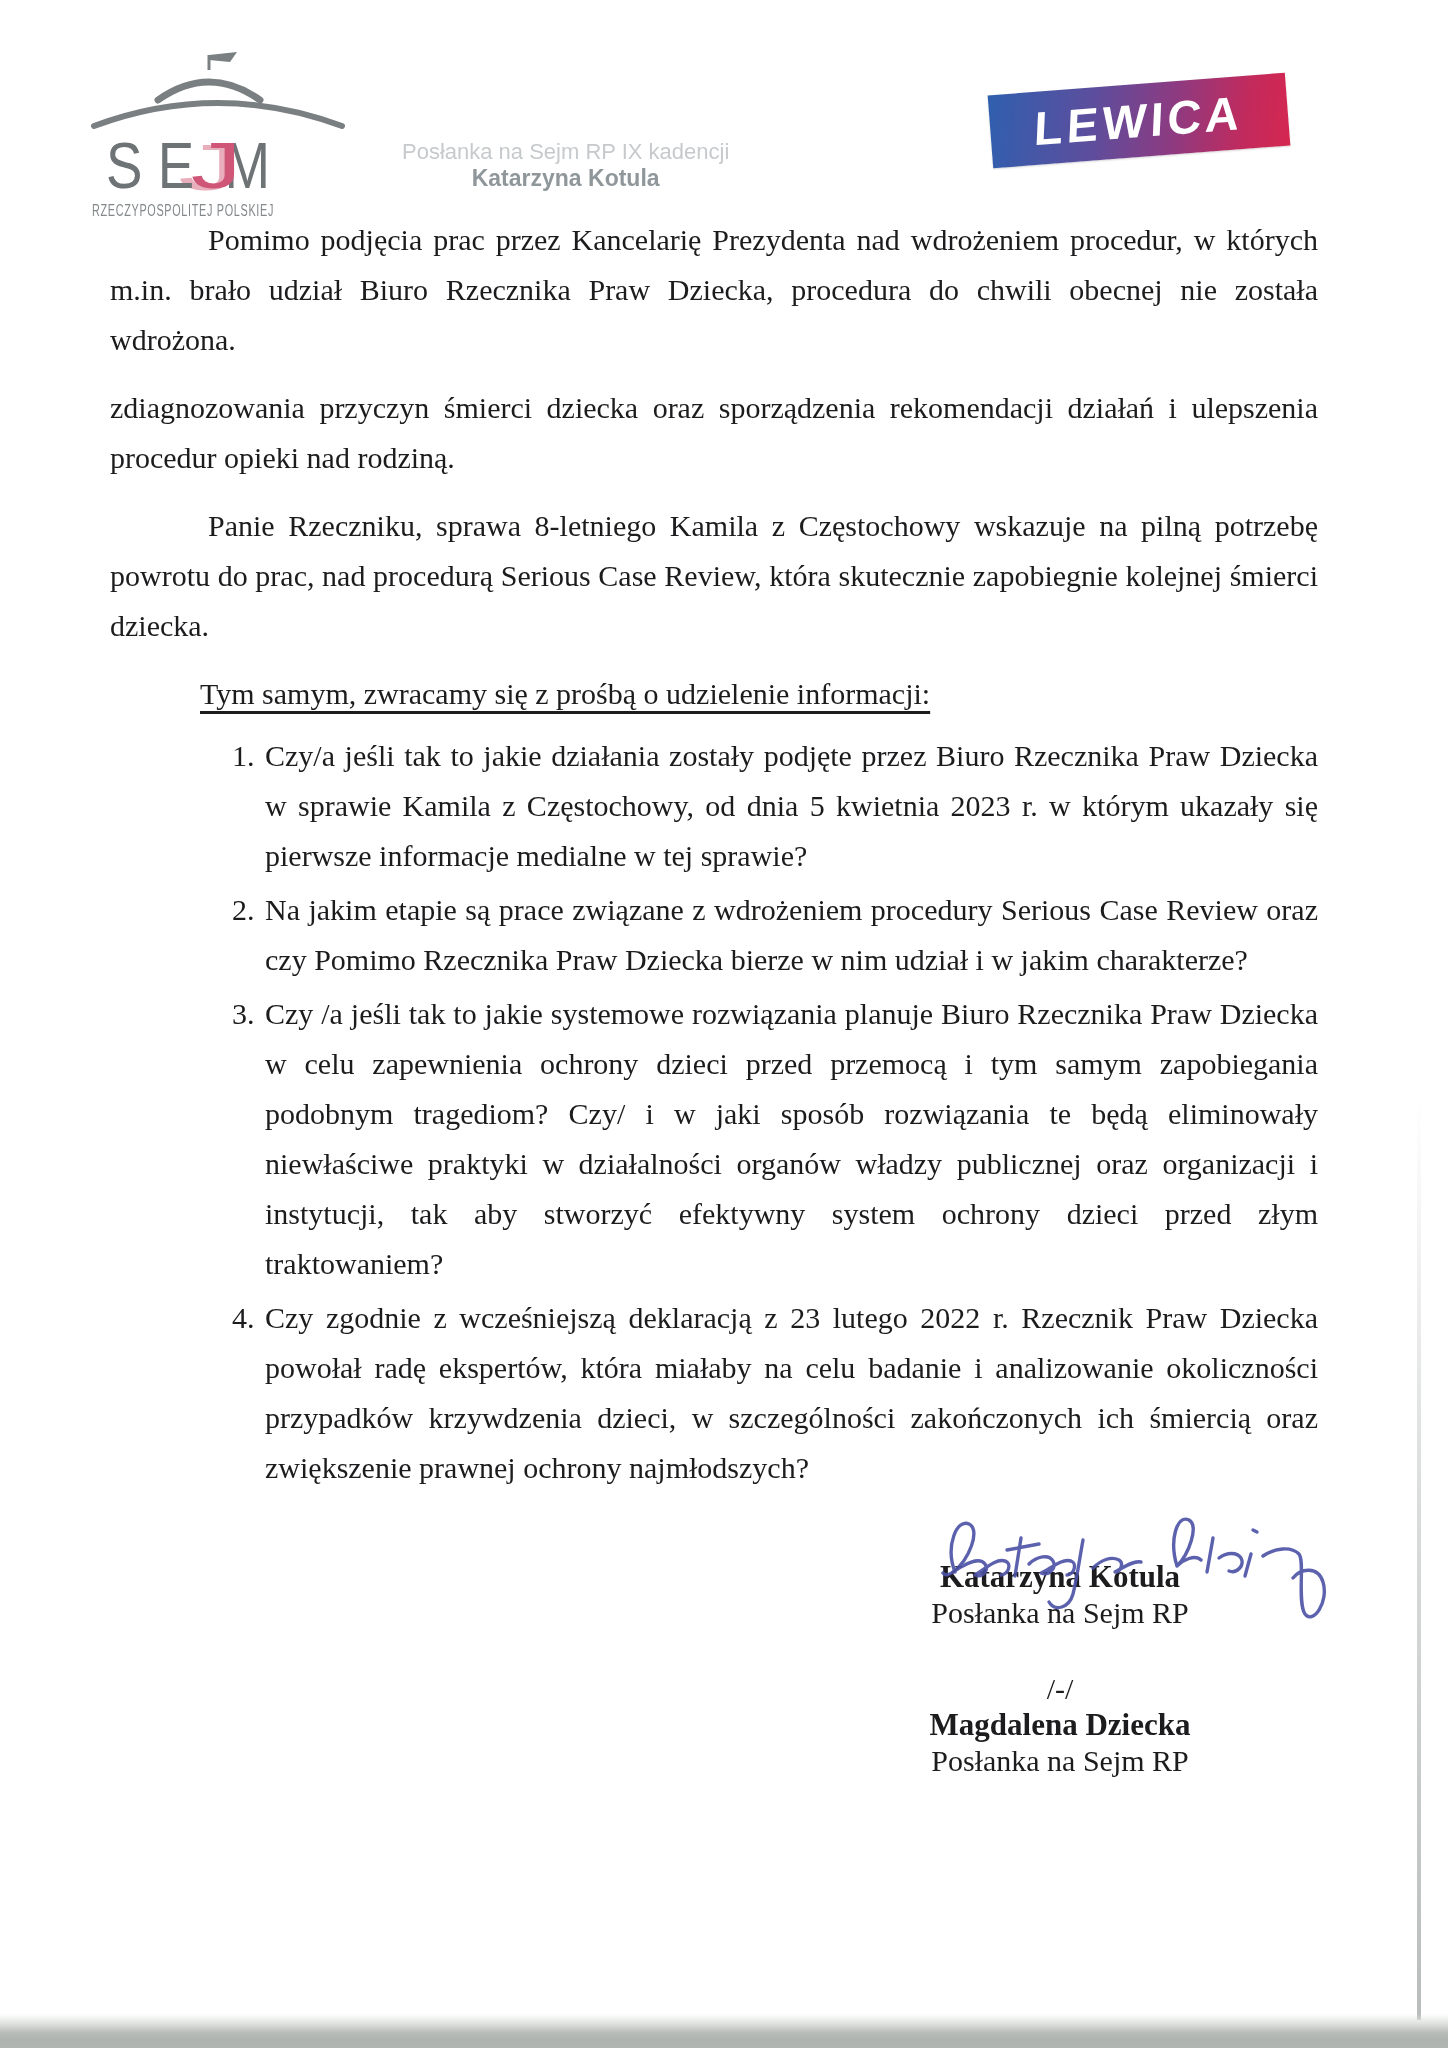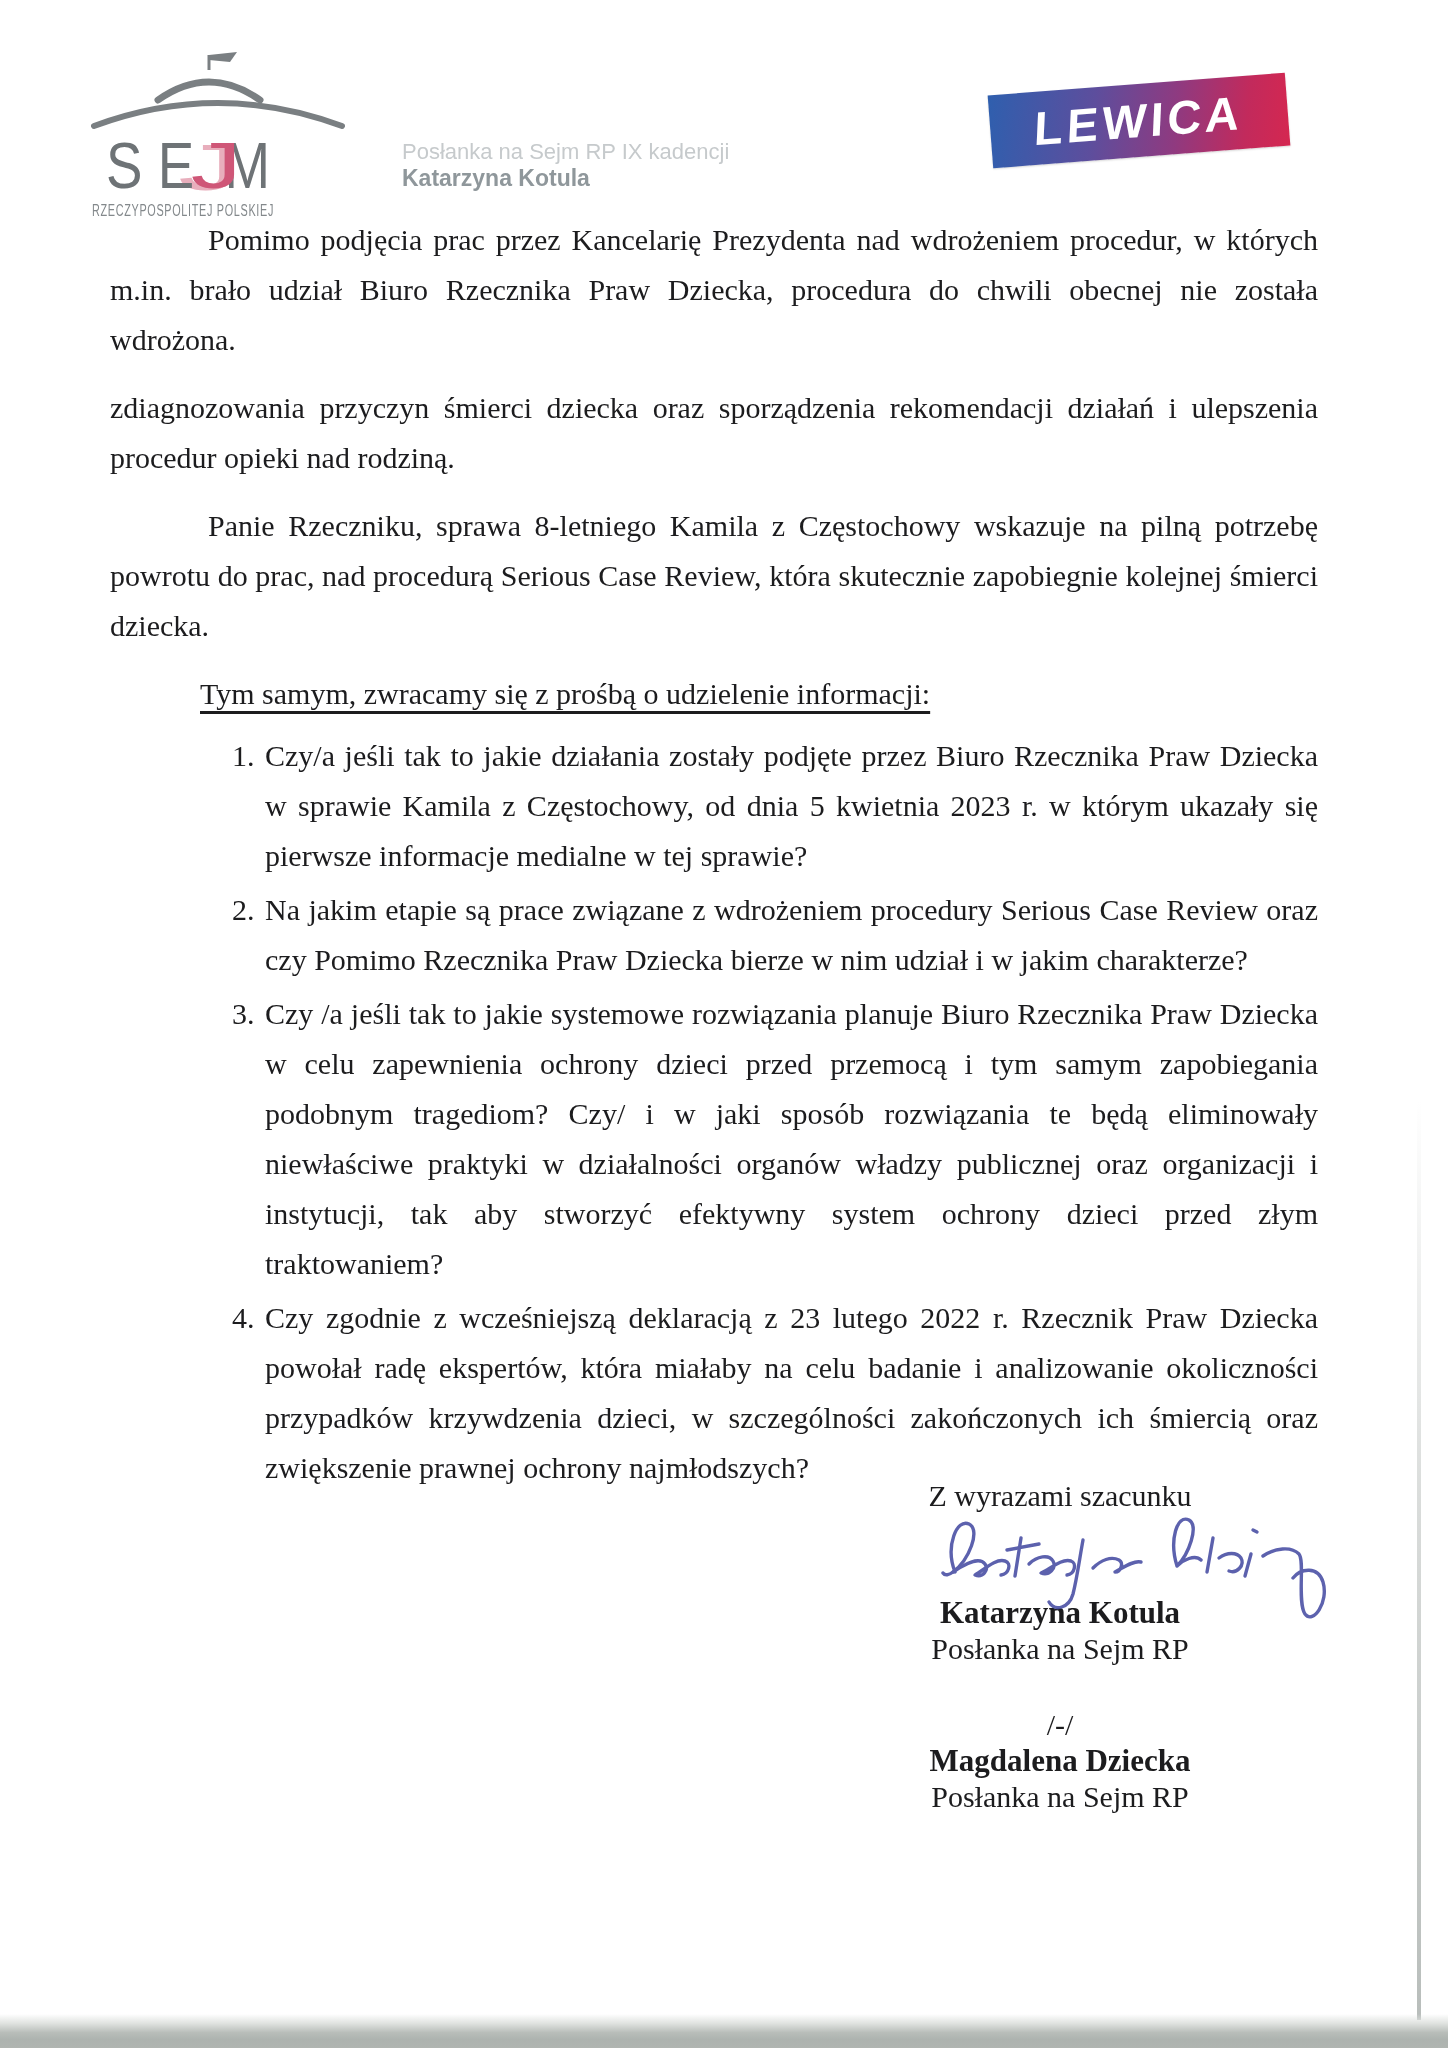--- a/index.html
+++ b/index.html
@@ -15,20 +15,21 @@
 
   
   .header { position:absolute; left:0; top:0; width:100%; height:230px; }
 
   .sejm-logo { position:absolute; left:88px; top:50px; width:260px; height:172px; }
 
   .deputy-block {
     position:absolute; left:402px; top:138px;
     font-family:"Liberation Sans", sans-serif;
     line-height:27px;
+    text-align:center;
   }
   .deputy-role { color:#c6cacc; font-size:22px; }
   .deputy-name { color:#8f979b; font-size:23px; font-weight:bold; }
 
   .lewica-logo {
     position:absolute; left:990px; top:84px;
     width:298px; height:73px;
     transform:rotate(-4.4deg);
     background:linear-gradient(100deg,#2f5fae 0%, #5d4e9d 35%, #8f3a80 62%, #c22a5c 85%, #d52750 100%);
     display:flex; align-items:center; justify-content:center;
@@ -136,21 +137,20 @@
         <span class="q-text">Czy /a jeśli tak to jakie systemowe rozwiązania planuje Biuro Rzecznika Praw Dziecka w celu zapewnienia ochrony dzieci przed przemocą i tym samym zapobiegania podobnym tragediom? Czy/ i w jaki sposób rozwiązania te będą eliminowały niewłaściwe praktyki w działalności organów władzy publicznej oraz organizacji i instytucji, tak aby stworzyć efektywny system ochrony dzieci przed złym traktowaniem?</span>
       </div>
       <div class="q-item">
         <span class="q-num">4.</span>
         <span class="q-text">Czy zgodnie z wcześniejszą deklaracją z 23 lutego 2022 r. Rzecznik Praw Dziecka powołał radę ekspertów, która miałaby na celu badanie i analizowanie okoliczności przypadków krzywdzenia dzieci, w szczególności zakończonych ich śmiercią oraz zwiększenie prawnej ochrony najmłodszych?</span>
       </div>
     </div>
   </div>
 
   <div class="closing">
-    <div class="salutation">Z wyrazami szacunku</div>
     <div class="sig-name first">Katarzyna Kotula</div>
     <div class="sig-title">Posłanka na Sejm RP</div>
     <div class="sig-mark">/-/</div>
     <div class="sig-name">Magdalena Dziecka</div>
     <div class="sig-title">Posłanka na Sejm RP</div>
   </div>
 
   <svg class="signature-svg" viewBox="0 0 440 140">
     <g stroke="#4b51a5" stroke-width="3.4" fill="none" stroke-linecap="round" stroke-linejoin="round" opacity="0.9">
 

